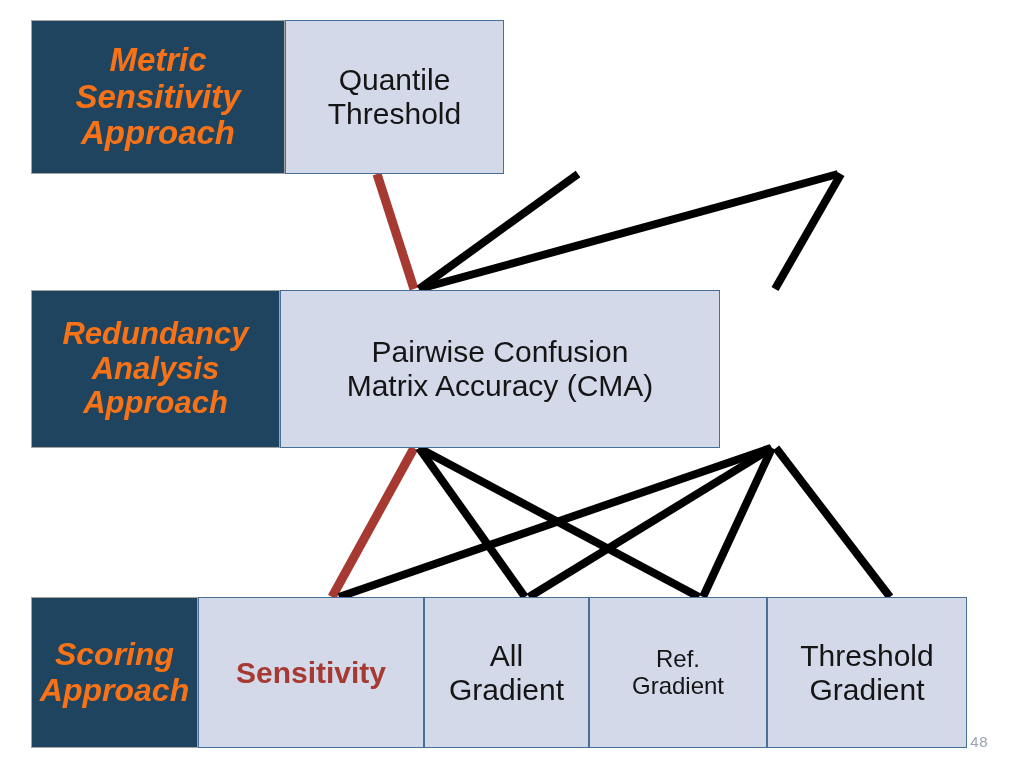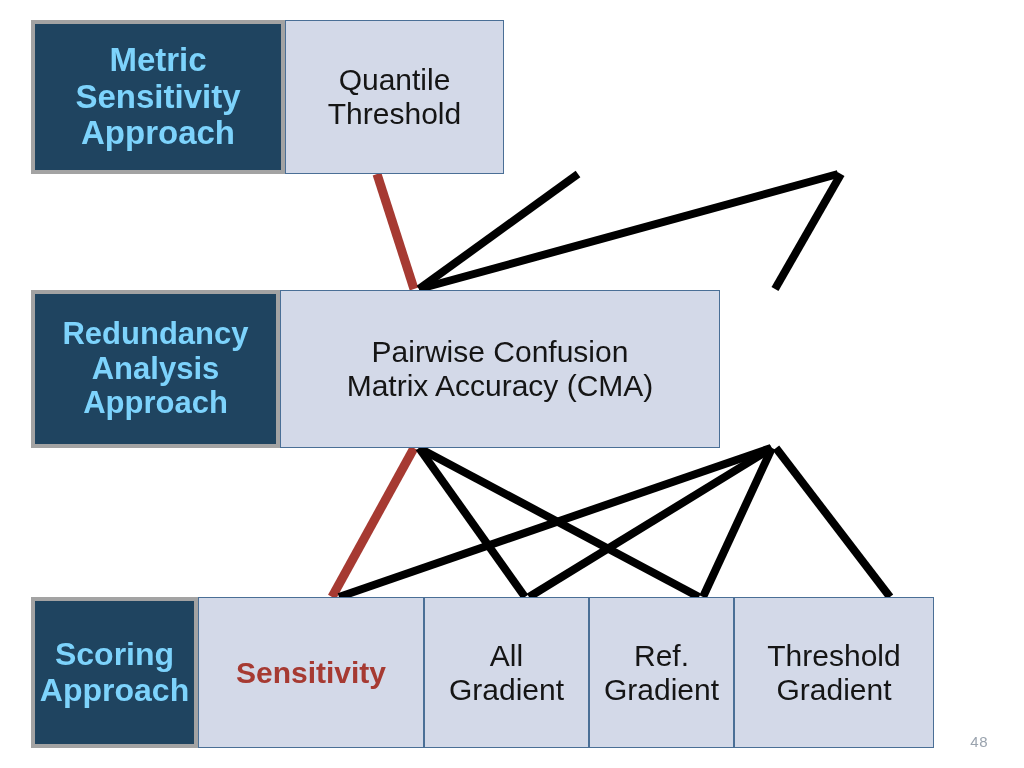--- a/index.html
+++ b/index.html
@@ -37,23 +37,24 @@
     align-items: center;
     justify-content: center;
     text-align: center;
     position: relative;
     line-height: 1.12;
     padding: 2px 4px;
     overflow: hidden;
   }
   .cell.label {
     background: #1f4460;
-    color: #7dd3fc;
+    color: #f97316;
     font-weight: bold;
-    border: 4px solid #a3a3a3;
+    border: 1px solid #a3a3a3;
+    font-style: italic;
   }
   .cell.item {
     background: #d3d9e8;
     color: #151515;
     border: 1px solid #4a6f96;
   }
   .cell.item.highlight {
     color: #a63a32;
     font-weight: bold;
   }
@@ -74,21 +75,21 @@
   #row-redundancy { left: 31px; top: 290px; width: 959px; height: 158px; }
   #row-redundancy .label      { width: 249px; font-size: 31px; }
   #row-redundancy .c-wilcoxon { width: 270px; font-size: 30px; }
   #row-redundancy .c-pairwise { width: 440px; font-size: 30px; }
 
   
   #row-scoring { left: 31px; top: 597px; width: 959px; height: 151px; }
   #row-scoring .label        { width: 167px; font-size: 32px; }
   #row-scoring .c-categorical{ width: 226px; font-size: 30px; }
   #row-scoring .c-allgrad    { width: 165px; font-size: 30px; }
-  #row-scoring .c-refgrad    { width: 145px; font-size: 30px; }
+  #row-scoring .c-refgrad    { width: 178px; font-size: 24px; }
   #row-scoring .c-threshgrad { width: 200px; font-size: 30px; }
 
   #page-number {
     position: absolute;
     right: 36px;
     bottom: 18px;
     font-size: 15px;
     color: #9aa3ae;
     letter-spacing: 0.5px;
   }

